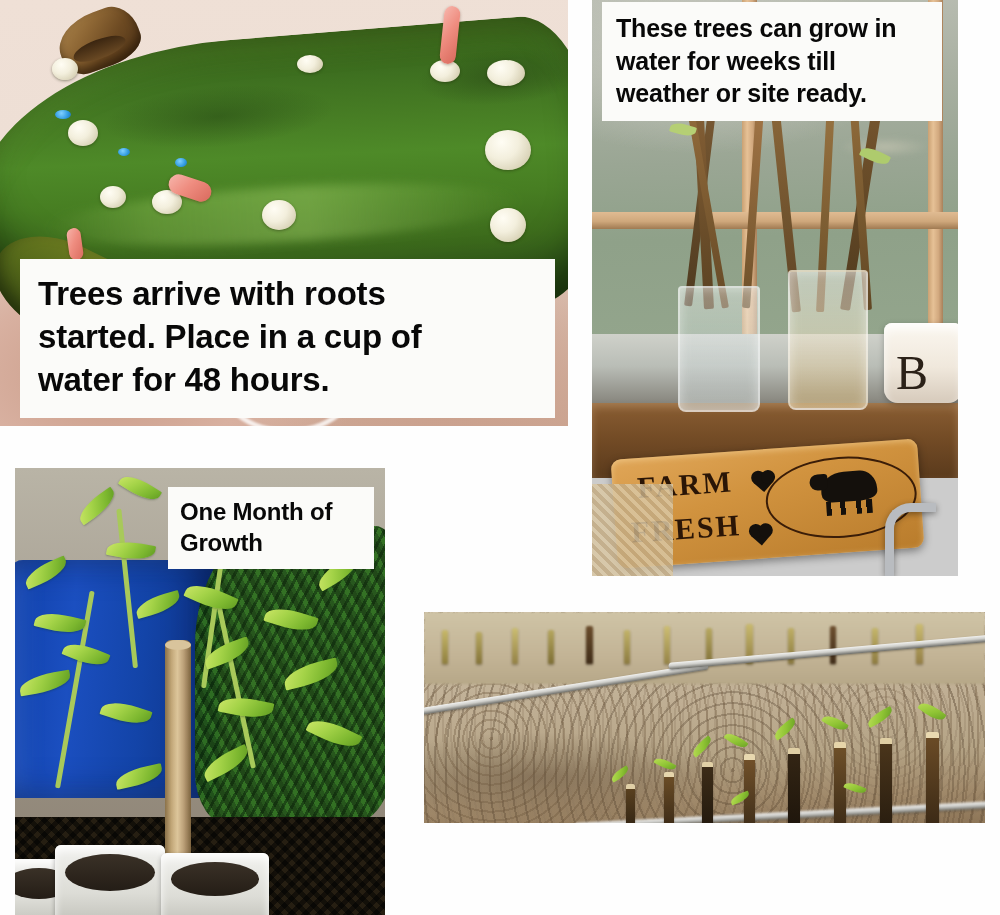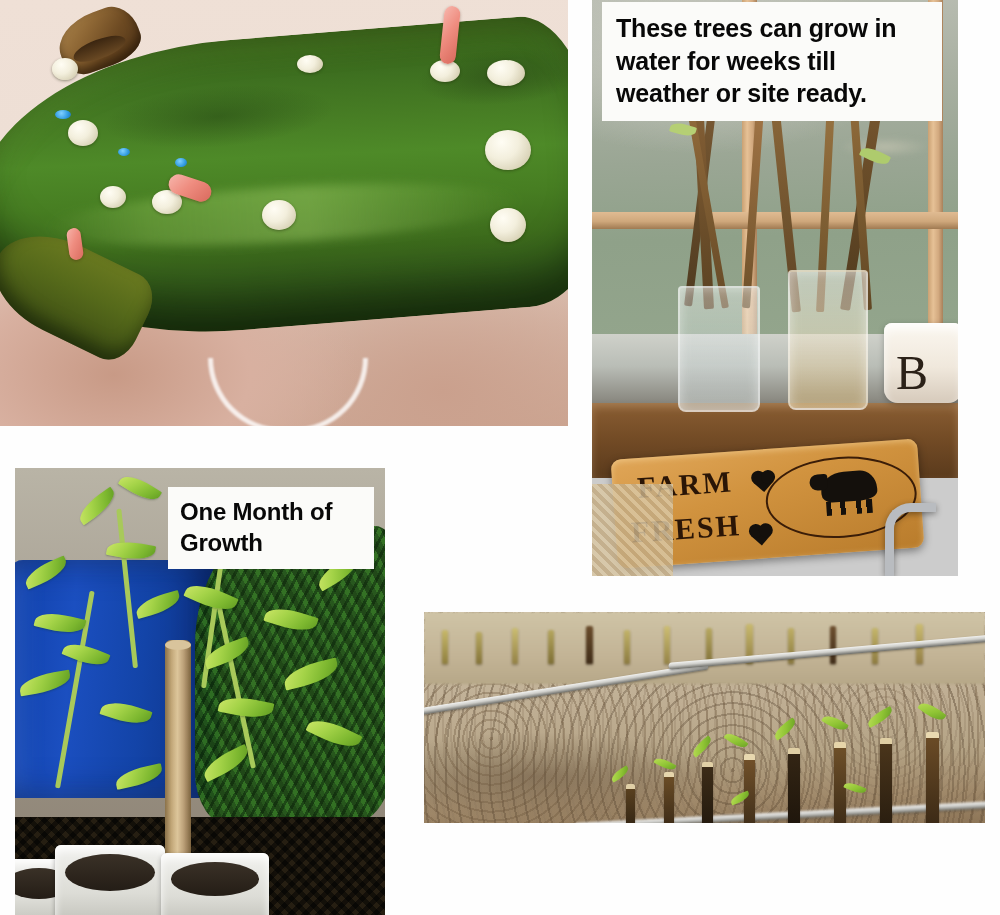--- a/index.html
+++ b/index.html
@@ -443,20 +443,23 @@
     <div class="sprout" style="left:266px;top:130px;width:24px;height:9px;transform:rotate(-40deg);"></div>
     <div class="sprout" style="left:300px;top:124px;width:24px;height:9px;transform:rotate(34deg);"></div>
     <div class="sprout" style="left:348px;top:112px;width:26px;height:10px;transform:rotate(-36deg);"></div>
     <div class="sprout" style="left:398px;top:106px;width:26px;height:10px;transform:rotate(30deg);"></div>
     <div class="sprout" style="left:442px;top:100px;width:28px;height:10px;transform:rotate(-28deg);"></div>
     <div class="sprout" style="left:494px;top:94px;width:28px;height:11px;transform:rotate(36deg);"></div>
     <div class="sprout" style="left:306px;top:182px;width:20px;height:8px;transform:rotate(-22deg);"></div>
     <div class="sprout" style="left:420px;top:172px;width:22px;height:8px;transform:rotate(24deg);"></div>
   </div>
 
+  <div class="cap" id="cap-arrive">Trees arrive with roots
+started. Place in a cup of
+water for 48 hours.</div>
 
   <div class="cap" id="cap-month">One Month of
 Growth</div>
 
   <div class="cap" id="cap-water">These trees can grow in
 water for weeks till
 weather or site ready.</div>
 
 
 </div>

